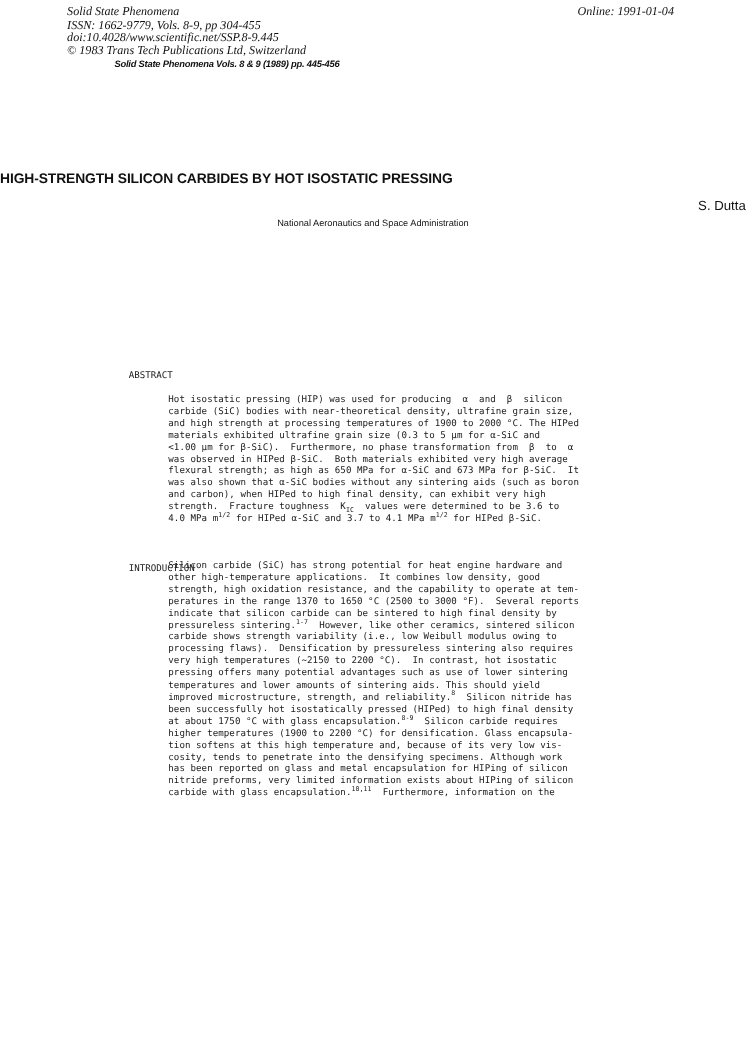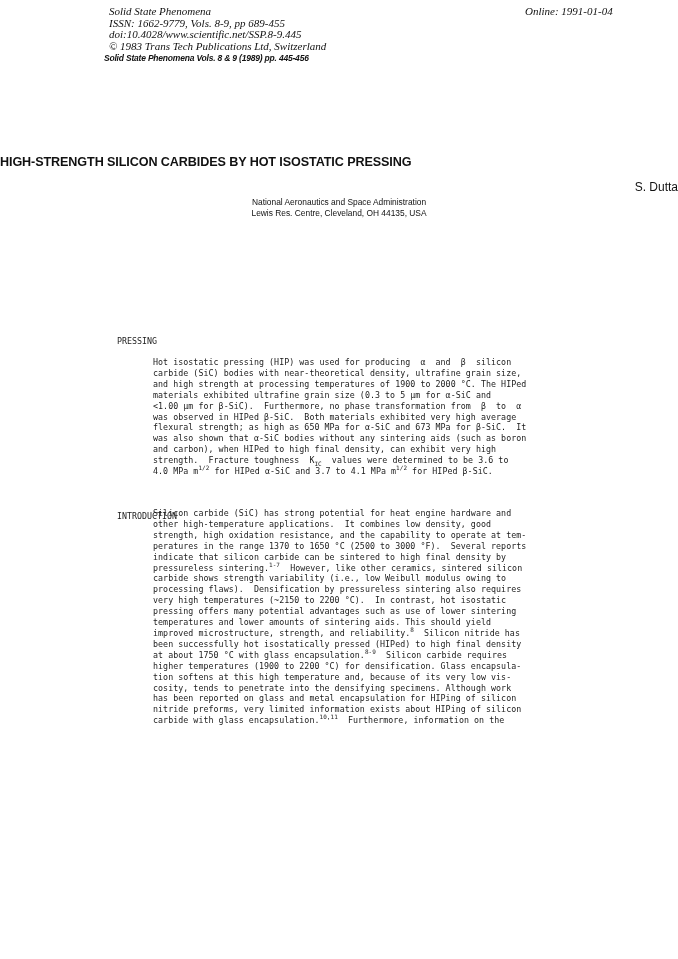--- a/index.html
+++ b/index.html
@@ -1,46 +1,45 @@
 <!DOCTYPE html>
 <html><head>
 <meta charset="utf-8">
 <style>
   html,body{margin:0;padding:0;background:#ffffff;}
   body{width:678px;height:959px;position:relative;overflow:hidden;color:#111;}
-  .hdr{position:absolute;left:61px;top:6px;font-family:"Liberation Serif",serif;font-style:italic;font-size:11px;line-height:11.5px;color:#111;margin-left:48px;}
+  .hdr{position:absolute;left:61px;top:6px;font-family:"Liberation Serif",serif;font-style:italic;font-size:11px;line-height:11.5px;color:#111;}
   .hdr div{white-space:nowrap;}
   .online{position:absolute;left:525px;top:6px;font-family:"Liberation Serif",serif;font-style:italic;font-size:11px;line-height:11.5px;}
   .journal{position:absolute;left:104px;top:53px;font-family:"Liberation Sans",sans-serif;font-style:italic;font-weight:bold;font-size:8.5px;letter-spacing:-0.2px;}
   .title{position:absolute;left:0;width:678px;top:155px;text-align:left;font-family:"Liberation Sans",sans-serif;font-weight:bold;font-size:12.6px;letter-spacing:-0.1px;}
   .author{position:absolute;left:0;width:678px;top:180px;text-align:right;font-family:"Liberation Sans",sans-serif;font-size:12px;}
   .affil{position:absolute;left:0;width:678px;top:197px;text-align:center;font-family:"Liberation Sans",sans-serif;font-size:8.4px;line-height:11px;}
   .body{position:absolute;left:117px;font-family:"DejaVu Sans Mono",monospace;font-size:8.3px;line-height:10.9px;color:#1a1a1a;white-space:pre;letter-spacing:0.05px;margin-left:36px;}
   .sec{position:absolute;left:117px;font-family:"DejaVu Sans Mono",monospace;font-size:8.3px;color:#1a1a1a;}
   sup{font-size:6px;line-height:0;}
   sub{font-size:6px;line-height:0;}
 </style>
 </head>
 <body>
 
 <div class="hdr">
   <div>Solid State Phenomena</div>
-  <div>ISSN: 1662-9779, Vols. 8-9, pp 689-455</div>
+  <div>ISSN: 1662-9779, Vols. 8-9, pp 304-455</div>
   <div>doi:10.4028/www.scientific.net/SSP.8-9.445</div>
   <div>© 1983 Trans Tech Publications Ltd, Switzerland</div>
 </div>
 <div class="online">Online: 1991-01-04</div>
 <div class="journal">Solid State Phenomena Vols. 8 &amp; 9 (1989) pp. 445-456</div>
 
 <div class="title">HIGH-STRENGTH SILICON CARBIDES BY HOT ISOSTATIC PRESSING</div>
 <div class="author">S. Dutta</div>
 <div class="affil">
   <div>National Aeronautics and Space Administration</div>
-  <div>Lewis Res. Centre, Cleveland, OH 44135, USA</div>
 </div>
 
-<div class="sec" style="top:336px;">PRESSING</div>
+<div class="sec" style="top:336px;">ABSTRACT</div>
 
 <div class="body" style="top:357px;"><div>Hot isostatic pressing (HIP) was used for producing  α  and  β  silicon</div><div>carbide (SiC) bodies with near-theoretical density, ultrafine grain size,</div><div>and high strength at processing temperatures of 1900 to 2000 °C. The HIPed</div><div>materials exhibited ultrafine grain size (0.3 to 5 μm for α-SiC and</div><div>&lt;1.00 μm for β-SiC).  Furthermore, no phase transformation from  β  to  α</div><div>was observed in HIPed β-SiC.  Both materials exhibited very high average</div><div>flexural strength; as high as 650 MPa for α-SiC and 673 MPa for β-SiC.  It</div><div>was also shown that α-SiC bodies without any sintering aids (such as boron</div><div>and carbon), when HIPed to high final density, can exhibit very high</div><div><span>strength.  Fracture toughness  K</span><sub>IC</sub><span>  values were determined to be 3.6 to</span></div><div><span>4.0 MPa m</span><sup>1/2</sup><span> for HIPed α-SiC and 3.7 to 4.1 MPa m</span><sup>1/2</sup><span> for HIPed β-SiC.</span></div></div>
 
 <div class="sec" style="top:487px;margin-top:24px;">INTRODUCTION</div>
 
 <div class="body" style="top:508px;"><div>Silicon carbide (SiC) has strong potential for heat engine hardware and</div><div>other high-temperature applications.  It combines low density, good</div><div>strength, high oxidation resistance, and the capability to operate at tem-</div><div>peratures in the range 1370 to 1650 °C (2500 to 3000 °F).  Several reports</div><div>indicate that silicon carbide can be sintered to high final density by</div><div><span>pressureless sintering.</span><sup>1-7</sup><span>  However, like other ceramics, sintered silicon</span></div><div>carbide shows strength variability (i.e., low Weibull modulus owing to</div><div>processing flaws).  Densification by pressureless sintering also requires</div><div>very high temperatures (~2150 to 2200 °C).  In contrast, hot isostatic</div><div>pressing offers many potential advantages such as use of lower sintering</div><div>temperatures and lower amounts of sintering aids. This should yield</div><div><span>improved microstructure, strength, and reliability.</span><sup>8</sup><span>  Silicon nitride has</span></div><div>been successfully hot isostatically pressed (HIPed) to high final density</div><div><span>at about 1750 °C with glass encapsulation.</span><sup>8-9</sup><span>  Silicon carbide requires</span></div><div>higher temperatures (1900 to 2200 °C) for densification. Glass encapsula-</div><div>tion softens at this high temperature and, because of its very low vis-</div><div>cosity, tends to penetrate into the densifying specimens. Although work</div><div>has been reported on glass and metal encapsulation for HIPing of silicon</div><div>nitride preforms, very limited information exists about HIPing of silicon</div><div><span>carbide with glass encapsulation.</span><sup>10,11</sup><span>  Furthermore, information on the</span></div></div>
 
 </body></html>

